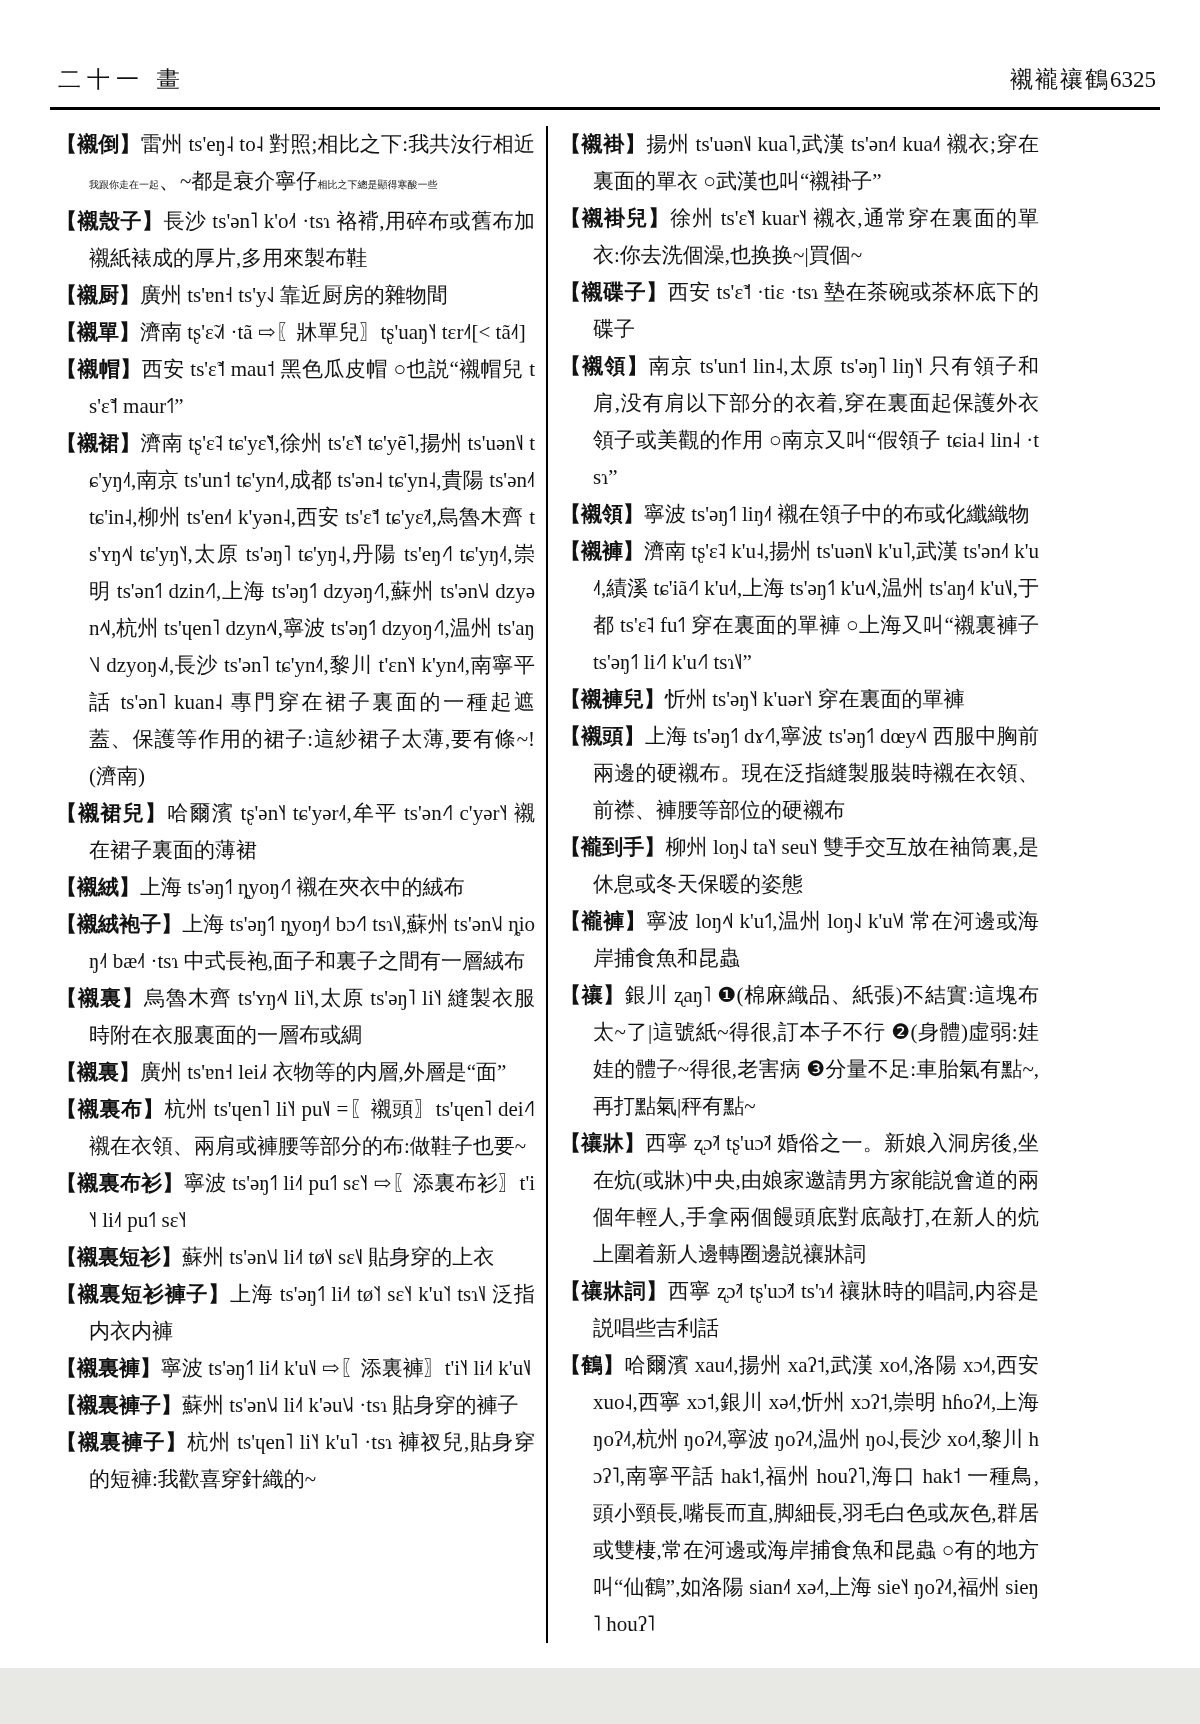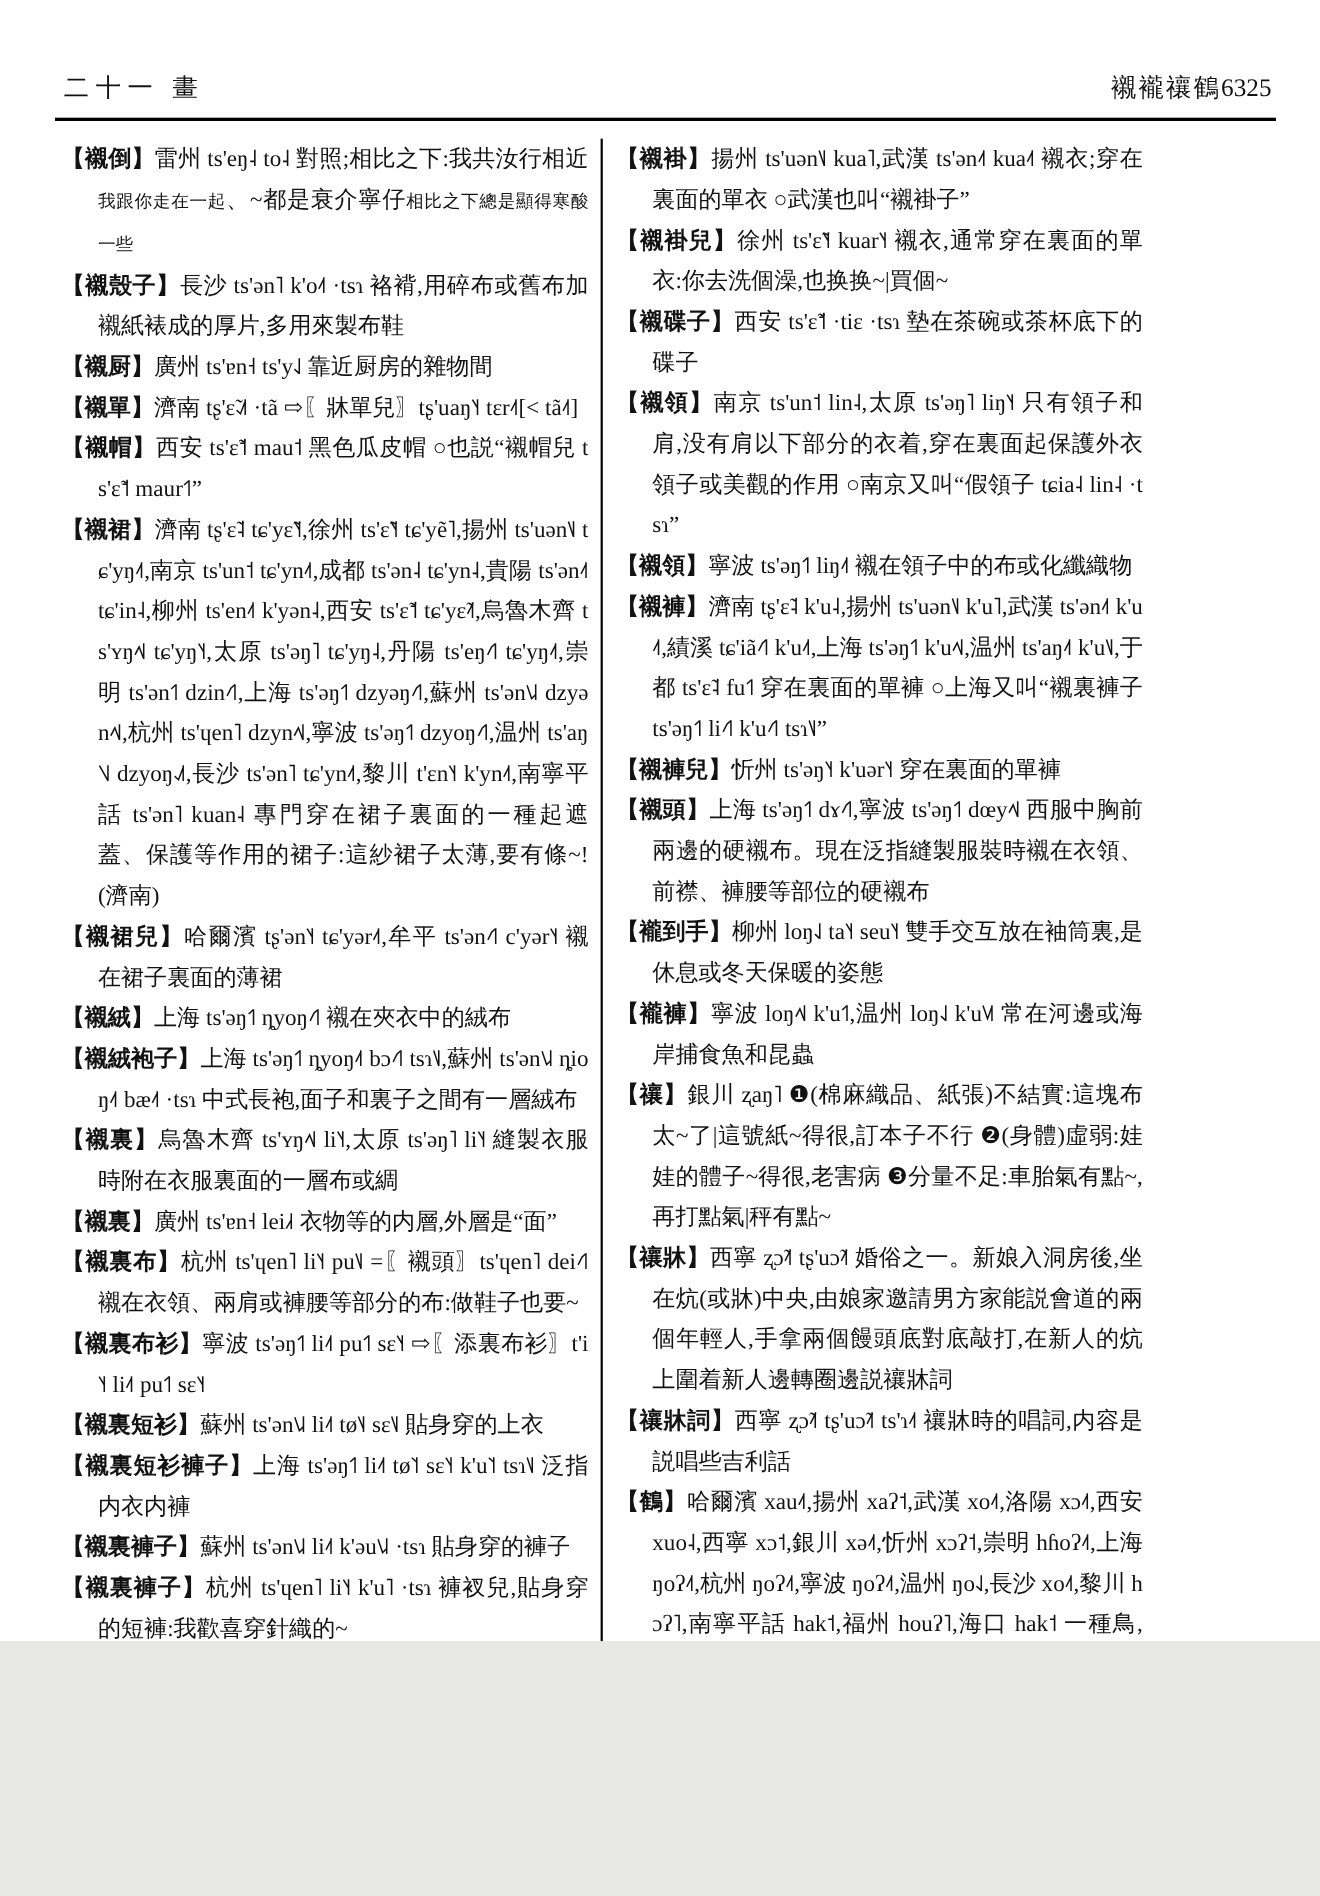--- a/index.html
+++ b/index.html
@@ -1,18 +1,18 @@
 <!DOCTYPE html>
 <html><head>
 <meta charset="utf-8">
 <style>
   html,body{margin:0;padding:0;background:#e8e8e4;}
   .page{
     position:relative;
-    width:1200px;height:1492px;
+    width:1200px;height:1668px;
     margin:0 auto;
     background:#ffffff;
     color:#121212;
     font-family:"Liberation Serif","DejaVu Serif","DejaVu Sans",serif;
     overflow:hidden;
   }
   .header{
     position:absolute;top:64px;left:58px;right:44px;
     display:flex;justify-content:space-between;align-items:baseline;
     font-size:23px;
@@ -35,21 +35,21 @@
   .entry{
     margin:0;
     font-size:21px;
     line-height:37px;
     text-align:justify;
     padding-left:33px;
     text-indent:-33px;
     word-break:break-all;
   }
   .hw{font-weight:bold;margin-top:36px;}
-  .small{font-size:16px;}
+  .small{font-size:10px;}
 </style>
 </head>
 <body>
 
 <div class="page">
 
   <div class="header">
     <span class="section-title">二十一 畫</span>
     <span class="guide">
       <span class="guide-words">襯襱禳鶴</span>
@@ -69,20 +69,21 @@
         <p class="entry"><span class="hw">【襯裙】</span><span>濟南 tʂ'ɛ̃˨ tɕ'yɛ̃˥˧,徐州 ts'ɛ̃˥˧ tɕ'yẽ˥,揚州 ts'uən˥˩ tɕ'yŋ˨˦,南京 ts'un˦ tɕ'yn˨˦,成都 ts'ən˨ tɕ'yn˨,貴陽 ts'ən˨˦ tɕ'in˨,柳州 ts'en˨˦ k'yən˨,西安 ts'ɛ̃˦ tɕ'yɛ̃˨˦,烏魯木齊 ts'ʏŋ˨˦˩ tɕ'yŋ˥˧,太原 ts'əŋ˥ tɕ'yŋ˨,丹陽 ts'eŋ˨˦˥ tɕ'yŋ˨˦,崇明 ts'ən˦˥ dzin˨˦˥,上海 ts'əŋ˦˥ dzyəŋ˨˦˥,蘇州 ts'ən˦˩˨ dzyən˨˦˩,杭州 ts'ɥen˥ dzyn˨˦˩,寧波 ts'əŋ˦˥ dzyoŋ˨˦˥,温州 ts'aŋ˥˧˩ dzyoŋ˨˩˦,長沙 ts'ən˥ tɕ'yn˨˦,黎川 t'ɛn˥˧ k'yn˨˦,南寧平話 ts'ən˥ kuan˨ 專門穿在裙子裏面的一種起遮蓋、保護等作用的裙子:這紗裙子太薄,要有條~!(濟南)</span></p>
         <p class="entry"><span class="hw">【襯裙兒】</span><span>哈爾濱 tʂ'ən˥˧ tɕ'yər˨˦,牟平 ts'ən˨˦˥ c'yər˥˧ 襯在裙子裏面的薄裙</span></p>
         <p class="entry"><span class="hw">【襯絨】</span><span>上海 ts'əŋ˦˥ ȵyoŋ˨˦˥ 襯在夾衣中的絨布</span></p>
         <p class="entry"><span class="hw">【襯絨袍子】</span><span>上海 ts'əŋ˦˥ ȵyoŋ˨˦ bɔ˨˦˥ tsɿ˥˩,蘇州 ts'ən˦˩˨ ȵioŋ˨˦ bæ˨˦ ·tsɿ 中式長袍,面子和裏子之間有一層絨布</span></p>
         <p class="entry"><span class="hw">【襯裏】</span><span>烏魯木齊 ts'ʏŋ˨˦˩ li˥˧,太原 ts'əŋ˥ li˥˧ 縫製衣服時附在衣服裏面的一層布或綢</span></p>
         <p class="entry"><span class="hw">【襯裏】</span><span>廣州 ts'ɐn˧ lei˩˧ 衣物等的内層,外層是“面”</span></p>
         <p class="entry"><span class="hw">【襯裏布】</span><span>杭州 ts'ɥen˥ li˥˧ pu˥˩ =〖襯頭〗ts'ɥen˥ dei˨˦˥ 襯在衣領、兩肩或褲腰等部分的布:做鞋子也要~</span></p>
         <p class="entry"><span class="hw">【襯裏布衫】</span><span>寧波 ts'əŋ˦˥ li˨˦ pu˦˥ sɛ˥˧ ⇨〖添裏布衫〗t'i˥˧ li˨˦ pu˦˥ sɛ˥˧</span></p>
         <p class="entry"><span class="hw">【襯裏短衫】</span><span>蘇州 ts'ən˦˩˨ li˨˦ tø˥˨ sɛ˥˩ 貼身穿的上衣</span></p>
         <p class="entry"><span class="hw">【襯裏短衫褲子】</span><span>上海 ts'əŋ˦˥ li˨˦ tø˥˦ sɛ˥˧ k'u˥˦ tsɿ˥˩ 泛指内衣内褲</span></p>
+        <p class="entry"><span class="hw">【襯裏褲】</span><span>寧波 ts'əŋ˦˥ li˨˦ k'u˥˩ ⇨〖添裏褲〗t'i˥˧ li˨˦ k'u˥˩</span></p>
         <p class="entry"><span class="hw">【襯裏褲子】</span><span>蘇州 ts'ən˦˩˨ li˨˦ k'əu˦˩˨ ·tsɿ 貼身穿的褲子</span></p>
         <p class="entry"><span class="hw">【襯裏褲子】</span><span>杭州 ts'ɥen˥ li˥˧ k'u˥ ·tsɿ 褲衩兒,貼身穿的短褲:我歡喜穿針織的~</span></p>
       </div>
     <div class="divider"></div>
     <div class="col col-right" id="col-right">
         <p class="entry"><span class="hw">【襯褂】</span><span>揚州 ts'uən˥˩ kua˥,武漢 ts'ən˨˦ kua˨˦ 襯衣;穿在裏面的單衣 ○武漢也叫“襯褂子”</span></p>
         <p class="entry"><span class="hw">【襯褂兒】</span><span>徐州 ts'ɛ̃˥˧ kuar˥˧ 襯衣,通常穿在裏面的單衣:你去洗個澡,也换换~|買個~</span></p>
         <p class="entry"><span class="hw">【襯碟子】</span><span>西安 ts'ɛ̃˦ ·tiɛ ·tsɿ 墊在茶碗或茶杯底下的碟子</span></p>
         <p class="entry"><span class="hw">【襯領】</span><span>南京 ts'un˦ lin˨,太原 ts'əŋ˥ liŋ˥˧ 只有領子和肩,没有肩以下部分的衣着,穿在裏面起保護外衣領子或美觀的作用 ○南京又叫“假領子 tɕia˨ lin˨ ·tsɿ”</span></p>
         <p class="entry"><span class="hw">【襯領】</span><span>寧波 ts'əŋ˦˥ liŋ˨˦ 襯在領子中的布或化纖織物</span></p>

